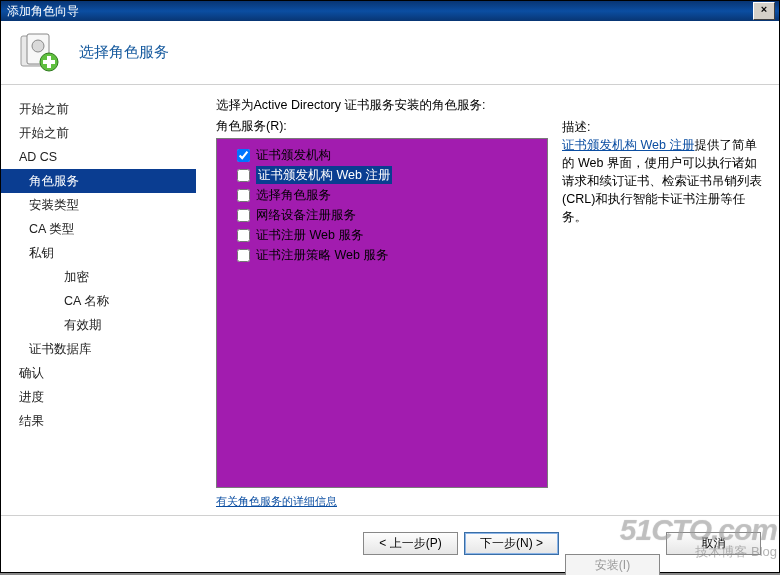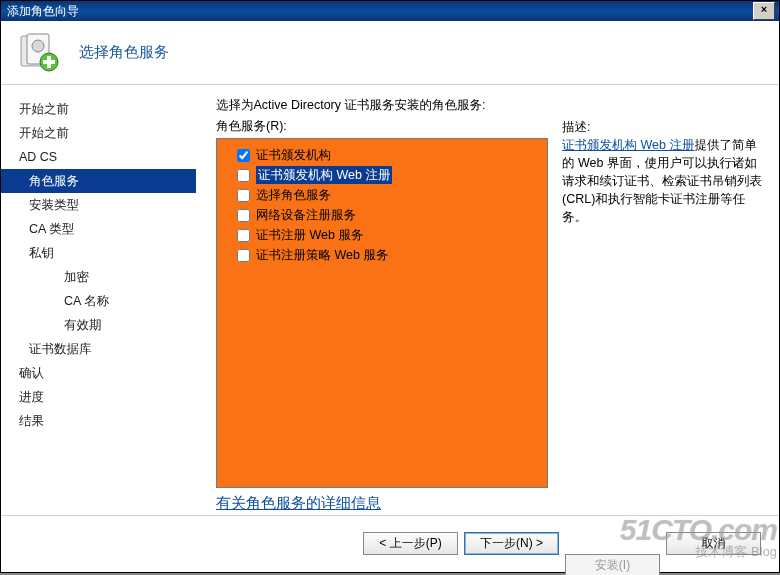--- a/index.html
+++ b/index.html
@@ -99,21 +99,21 @@
     font-size: 12.5px;
     margin-bottom: 3px;
   }
   .roles-row {
     display: flex;
   }
   .roles-box {
     width: 332px;
     height: 350px;
     border: 1px solid #7a7a7a;
-    background: #f97316;
+    background: #a21caf;
     padding: 6px 6px;
     box-sizing: border-box;
   }
   .role-item {
     display: flex;
     align-items: center;
     padding: 1px 2px 1px 14px;
     font-size: 12.5px;
     line-height: 18px;
   }
@@ -131,21 +131,21 @@
   .desc-col {
     flex:1;
     padding-left: 14px;
     font-size: 12.5px;
     line-height: 18px;
   }
   .desc-col a { color: #0b4ea2; text-decoration: underline; cursor:pointer;}
   .details-link {
     color: #0b4ea2;
     text-decoration: underline;
-    font-size: 15px;
+    font-size: 11px;
     margin-top: 6px;
     display: inline-block;
     cursor:pointer;
   }
   .footer {
     height: 55px;
     border-top: 1px solid #d0d0d0;
     display: flex;
     align-items: center;
     justify-content: flex-end;

